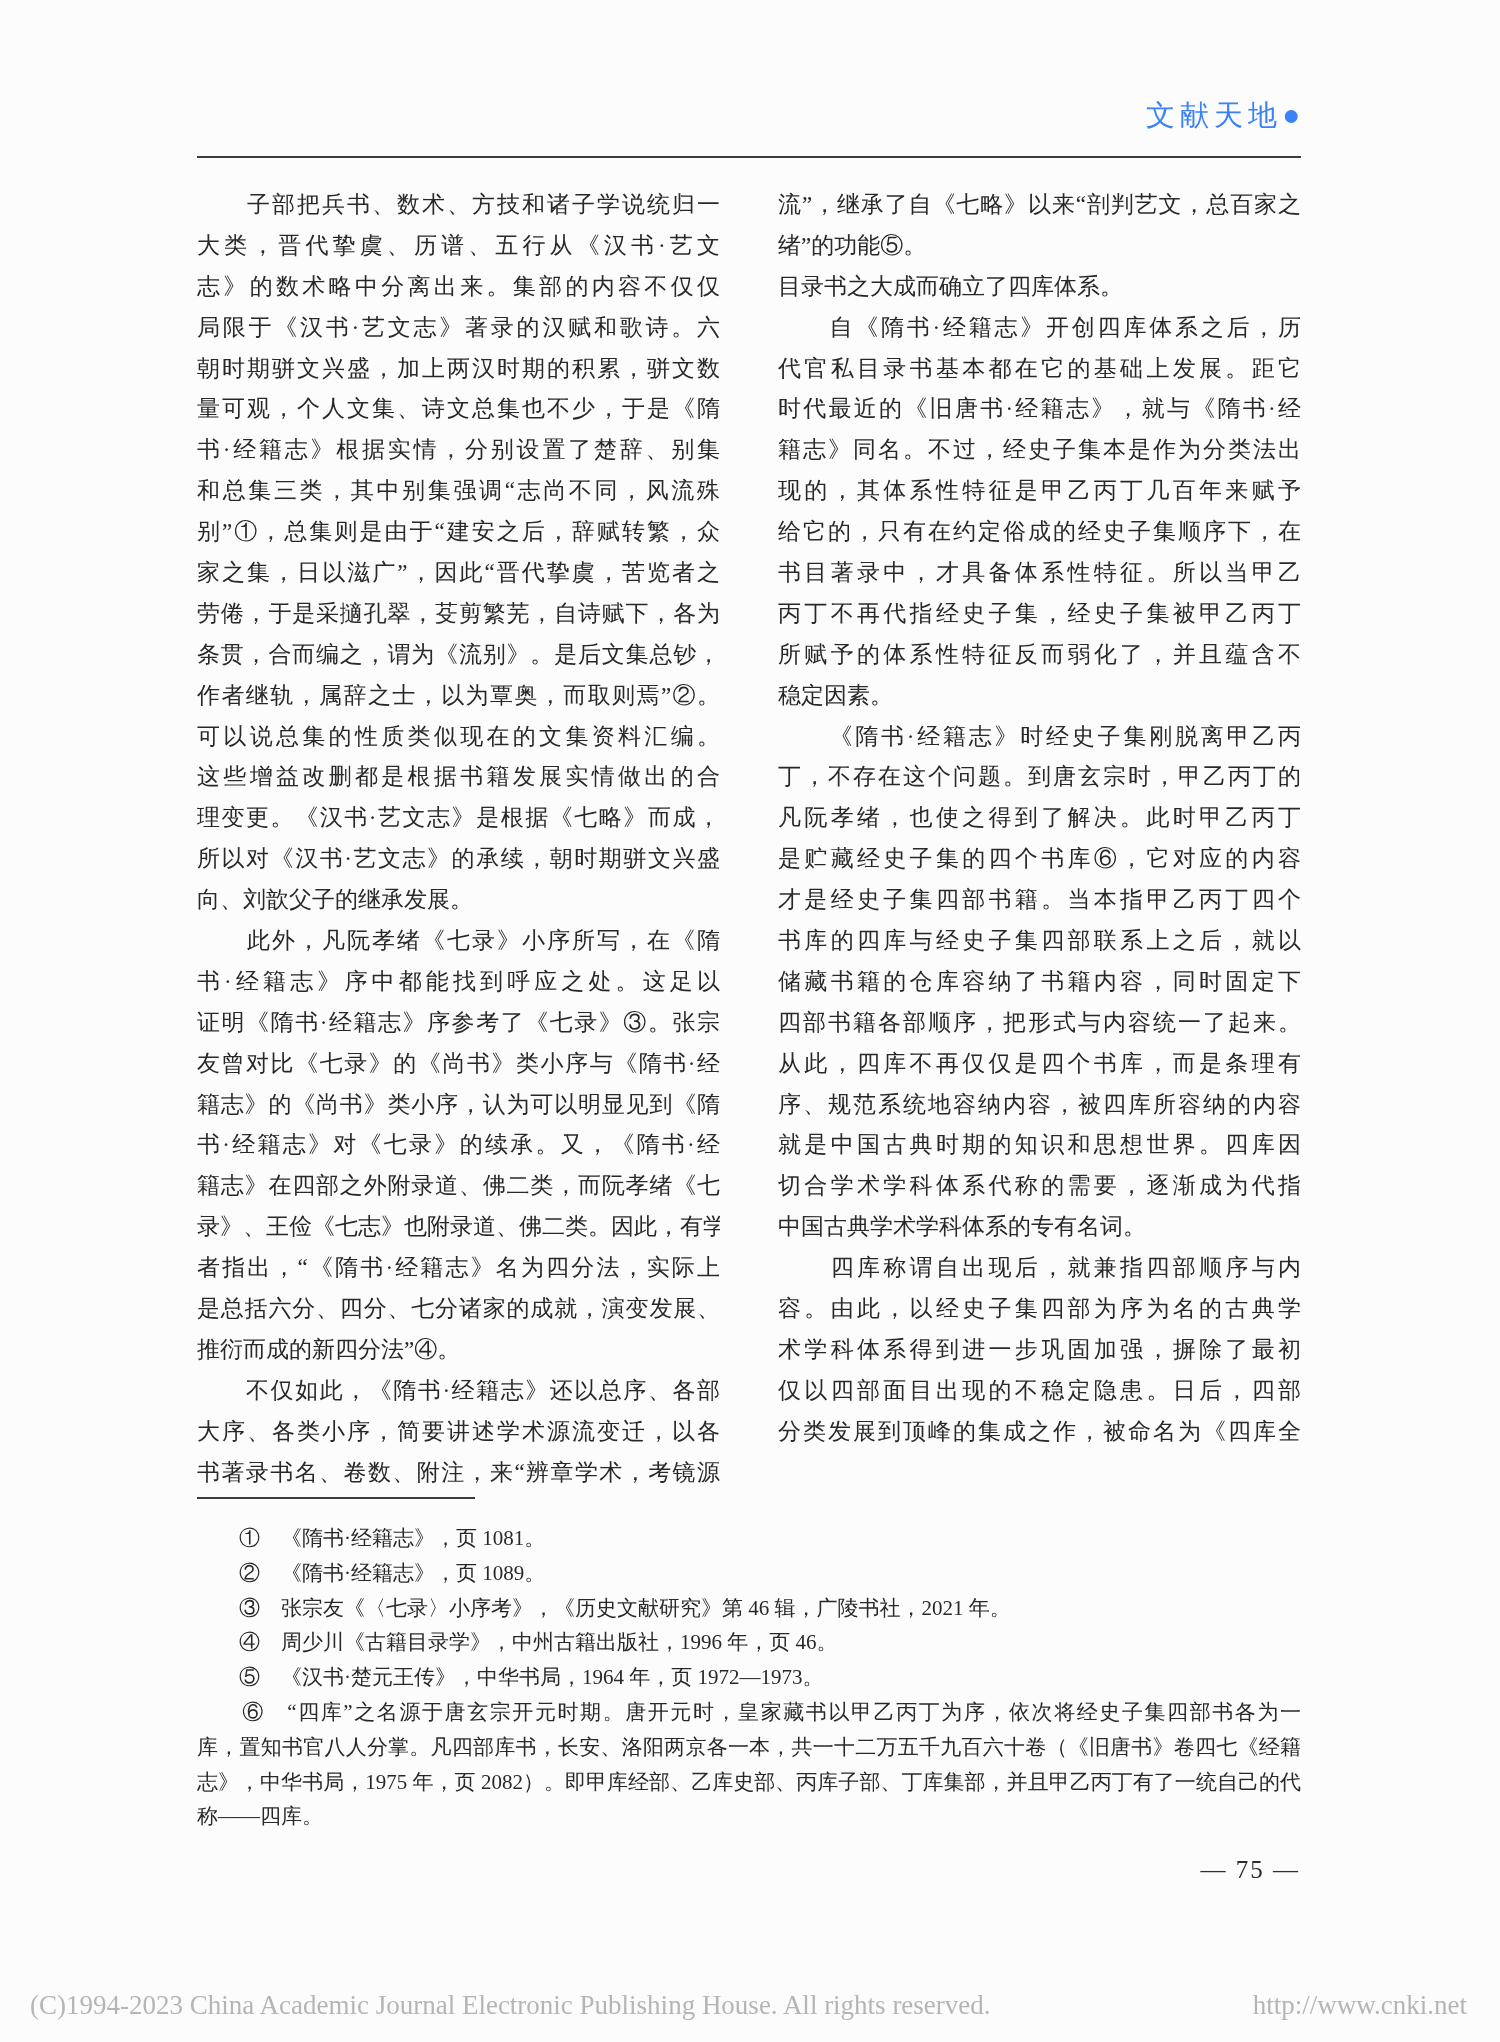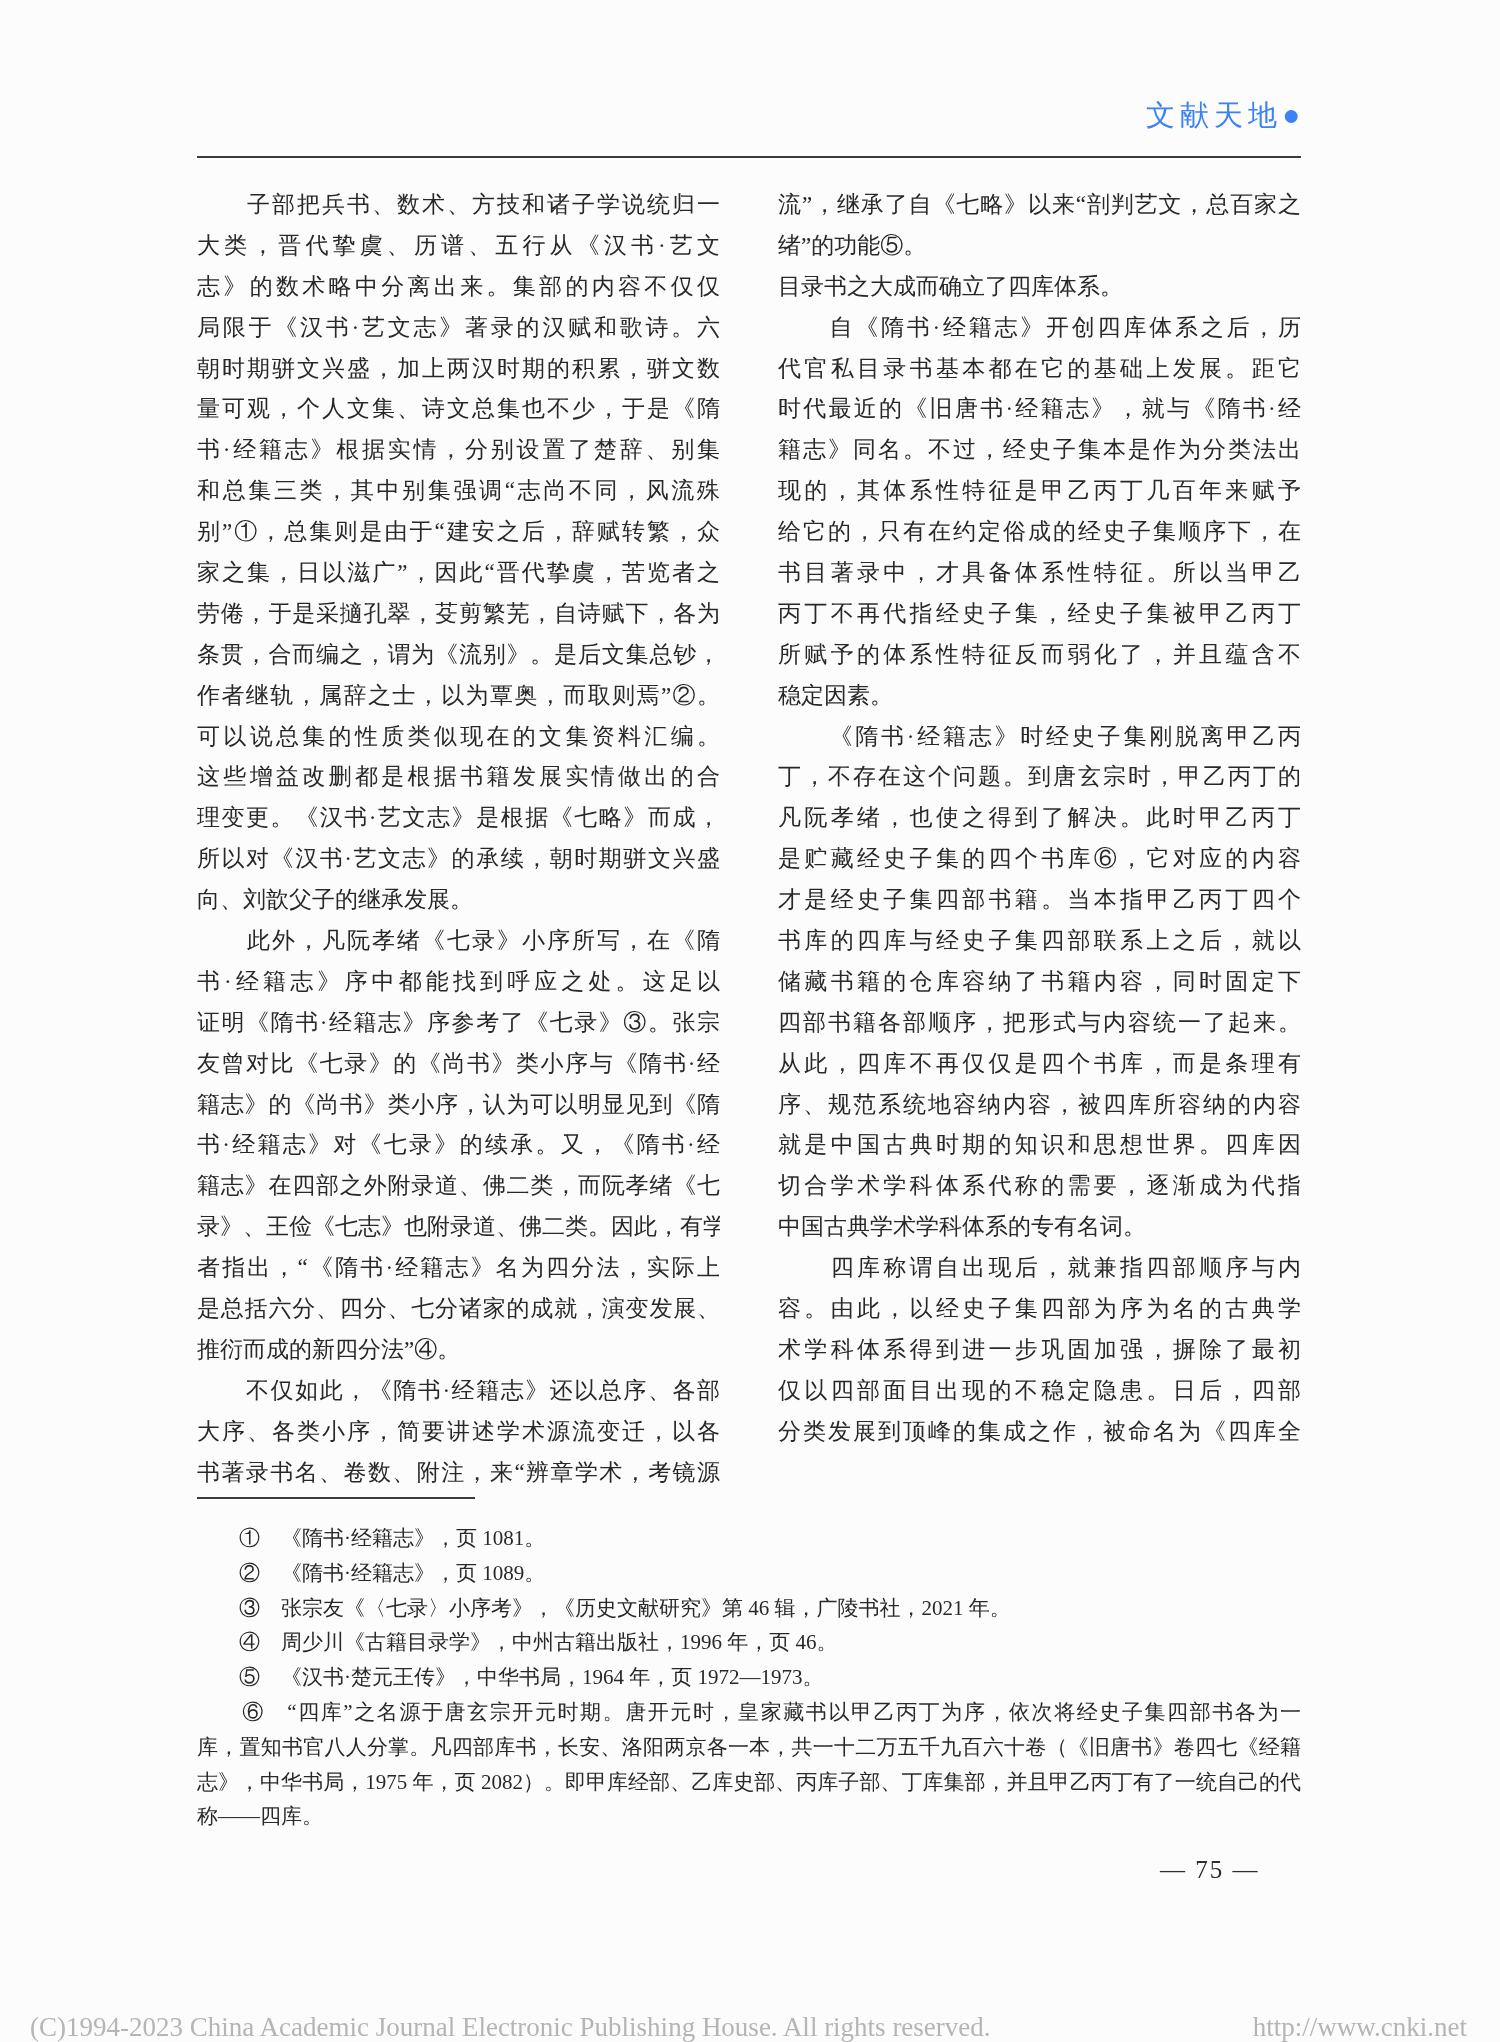--- a/index.html
+++ b/index.html
@@ -70,37 +70,36 @@
     text-align-last: justify;
     overflow: hidden;
     white-space: nowrap;
   }
   .fline.pe { text-align-last: left; }
   .page-number {
     position: absolute;
     top: 1856px;
     left: 1160px;
     width: 140px;
-    text-align: left;
+    text-align: right;
     font-size: 25px;
     letter-spacing: 2px;
     color: #2e2e2e;
     white-space: nowrap;
   }
   .watermark {
     position: absolute;
     left: 30px;
     top: 1990px;
     width: 1437px;
     display: flex;
     justify-content: space-between;
     font-size: 27px;
     color: #b5b5b5;
     white-space: nowrap;
-    margin-top: 22px;
   }
 </style>
 </head>
 <body>
 
 <div class="page">
 
   <div class="running-head">
     <span>文献天地</span><span class="bullet">●</span>
   </div>

